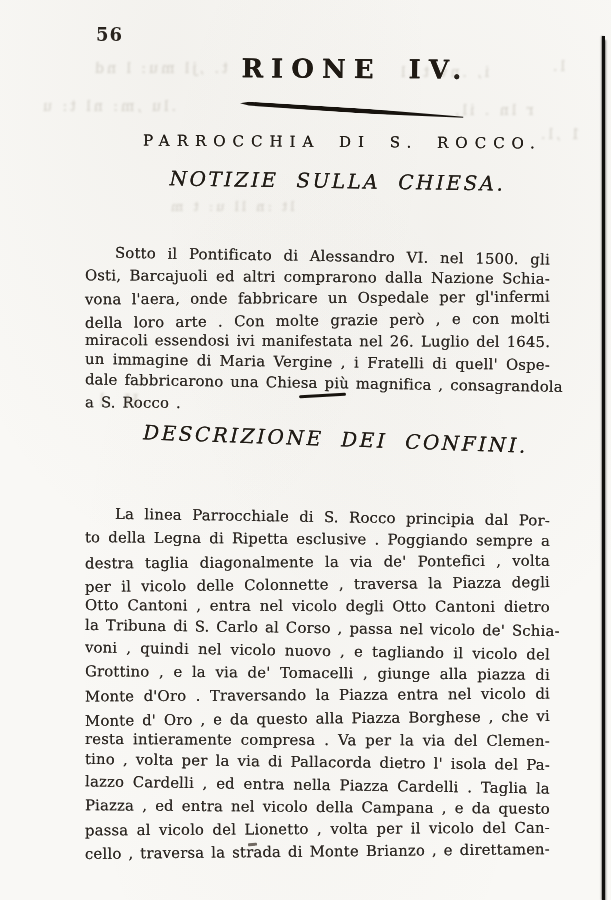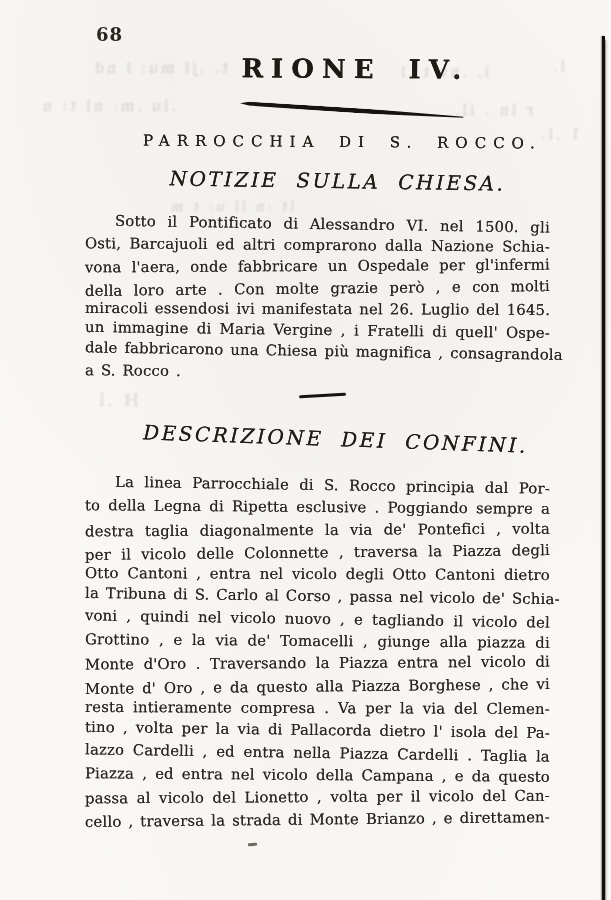--- a/index.html
+++ b/index.html
@@ -43,21 +43,21 @@
     color:#211c16;text-shadow:0 0 .5px #211c16;
   }
   #heading-notizie{top:169px;transform:translateX(32px) rotate(.9deg);}
   #heading-descrizione{top:427px;transform:translateX(30px) rotate(2deg);}
   
   #section-divider{
     left:299px;top:394px;width:47px;height:3px;background:#17130e;
     transform:rotate(-3deg);border-radius:2px;
   }
   
-  .para{left:85px;width:465px;font-size:14.8px;color:#2a2520;}
+  .para{left:85px;width:465px;font-size:14.8px;color:#2a2520;margin-top:32px;}
   #para-notizie{top:213px;}
   #para-confini{top:474px;}
   #para-notizie .tl{line-height:21.2px;}
   #para-confini .tl{line-height:22.3px;}
   .tl{
     text-align:justify;text-align-last:justify;white-space:nowrap;
     word-spacing:2px;letter-spacing:.2px;text-shadow:0 0 .4px rgba(42,37,32,.8);
     transform-origin:50% 50%;
   }
   .tl:nth-child(6n+1){transform:rotate(.9deg);}
@@ -87,21 +87,21 @@
   .g3{left:40px;top:98px;}   .g3::before{content:".lu ,m: nl t: u";}
   .g4{left:452px;top:102px;} .g4::before{content:"r ln . il,";}
   .g5{left:538px;top:126px;} .g5::before{content:"1 ,l.";}
   .g6{left:168px;top:199px;font-size:13px;} .g6::before{content:"lt :n ll u: t m";}
   .g7{left:96px;top:390px;font-size:17px;opacity:.26;} .g7::before{content:"H .l";}
   .g8{left:550px;top:58px;}  .g8::before{content:"l.";}
 </style>
 </head>
 <body>
 
-<div class="abs" id="page-number">68</div>
+<div class="abs" id="page-number">56</div>
 
 <div class="abs" id="rione-title">RIONE IV.</div>
 
 <div class="abs" id="title-rule"></div>
 
 <div class="abs" id="parrocchia-heading">PARROCCHIA DI S. ROCCO.</div>
 
 <div class="abs section-heading" id="heading-notizie">NOTIZIE SULLA CHIESA.</div>
 
 <div class="abs para" id="para-notizie">

